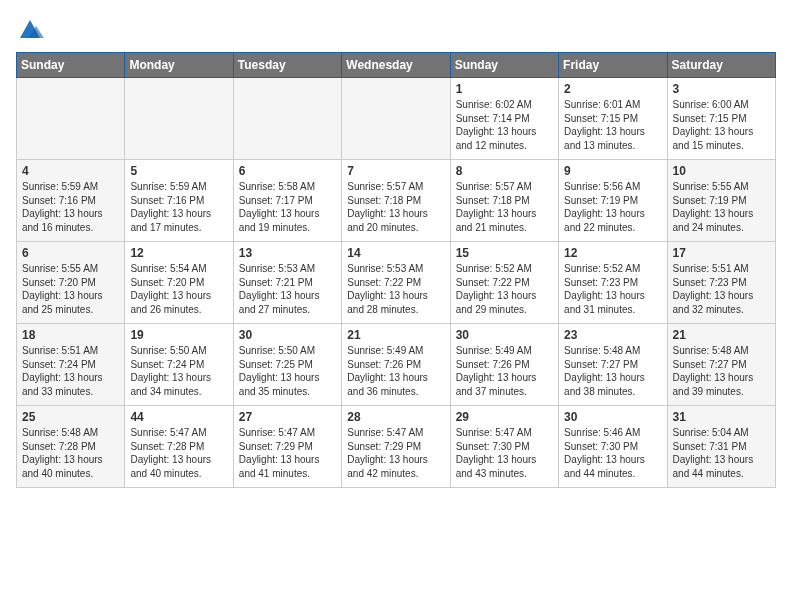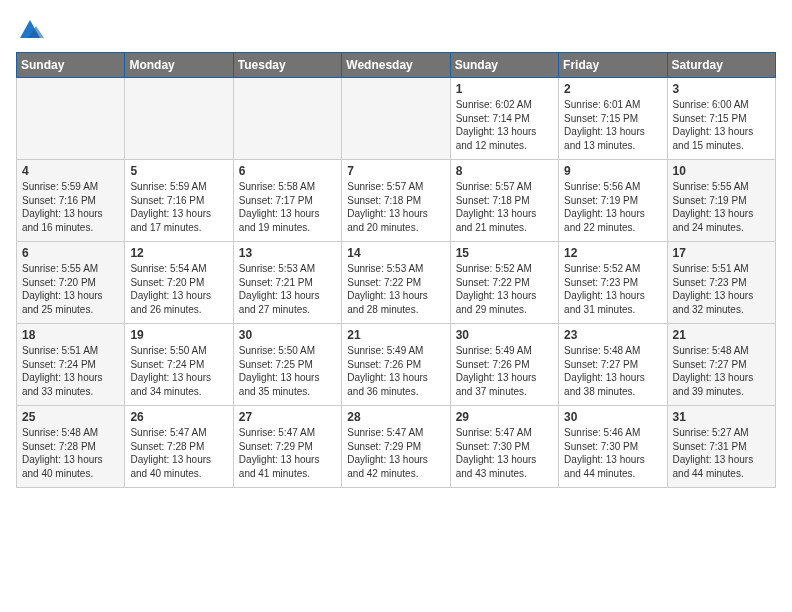--- a/index.html
+++ b/index.html
@@ -311,21 +311,21 @@
         </tr>
         <tr>
           <td class="shaded">
             <span class="day-num">25</span>
             <div class="day-info">Sunrise: 5:48 AM
 Sunset: 7:28 PM
 Daylight: 13 hours
 and 40 minutes.</div>
           </td>
           <td>
-            <span class="day-num">26</span>
+            <span class="day-num">44</span>
             <div class="day-info">Sunrise: 5:47 AM
 Sunset: 7:28 PM
 Daylight: 13 hours
 and 40 minutes.</div>
           </td>
           <td>
             <span class="day-num">27</span>
             <div class="day-info">Sunrise: 5:47 AM
 Sunset: 7:29 PM
 Daylight: 13 hours
@@ -347,21 +347,21 @@
           </td>
           <td>
             <span class="day-num">30</span>
             <div class="day-info">Sunrise: 5:46 AM
 Sunset: 7:30 PM
 Daylight: 13 hours
 and 44 minutes.</div>
           </td>
           <td class="shaded">
             <span class="day-num">31</span>
-            <div class="day-info">Sunrise: 5:27 AM
+            <div class="day-info">Sunrise: 5:04 AM
 Sunset: 7:31 PM
 Daylight: 13 hours
 and 44 minutes.</div>
           </td>
         </tr>
       </tbody>
   </table>
 </div>
 
 </body></html>

